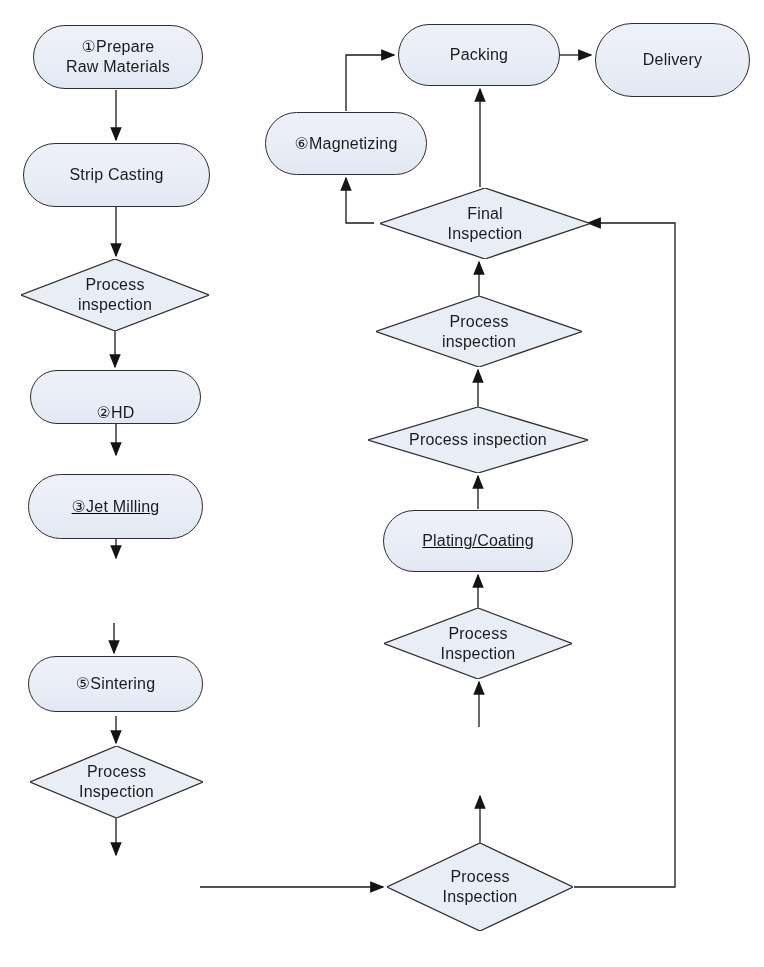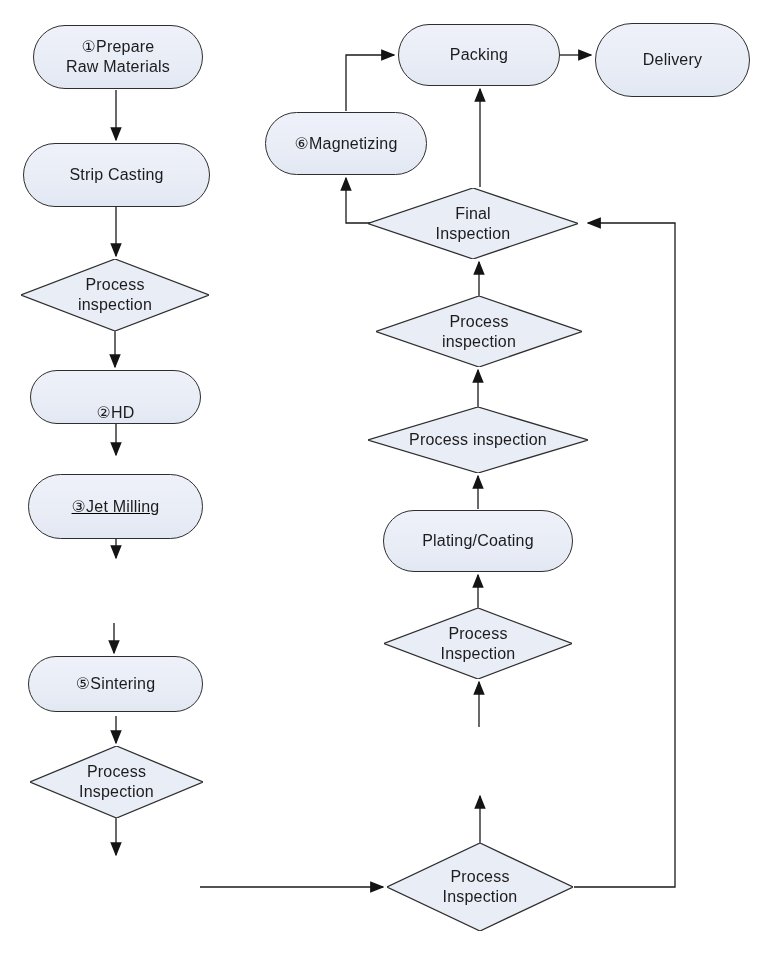--- a/index.html
+++ b/index.html
@@ -29,24 +29,24 @@
   #n-insp1        {left:21px;  top:259px; width:188px; height:72px;}
   #n-hd           {left:30px;  top:370px; width:171px; height:54px;align-items:flex-end;}
   #n-jet          {left:28px;  top:474px; width:175px; height:65px;text-decoration:underline;}
   #n-pressing     {left:22px;  top:561px; width:183px; height:62px;}
   #n-sintering    {left:28px;  top:656px; width:175px; height:56px;}
   #n-insp2        {left:30px;  top:746px; width:173px; height:72px;}
   #n-aging        {left:32px;  top:858px; width:168px; height:59px;}
   #n-insp3        {left:387px; top:843px; width:186px; height:88px;}
   #n-maching      {left:392px; top:728px; width:173px; height:65px;}
   #n-insp4        {left:384px; top:608px; width:188px; height:71px;}
-  #n-plating      {left:383px; top:510px; width:190px; height:62px;}
+  #n-plating      {left:383px; top:510px; width:190px; height:62px;text-decoration:underline;}
   #n-insp5        {left:368px; top:407px; width:220px; height:66px;}
   #n-insp6        {left:376px; top:296px; width:206px; height:71px;}
-  #n-final        {left:368px; top:188px; width:210px; height:71px;}
+  #n-final        {left:380px; top:188px; width:210px; height:71px;}
   #n-magnetizing  {left:265px; top:112px; width:162px; height:63px;}
   #n-packing      {left:398px; top:24px;  width:162px; height:62px;}
   #n-delivery     {left:595px; top:23px;  width:155px; height:74px;}
   polyline,line{stroke:var(--line,#1a1a1a);stroke-width:1.3;fill:none;}
   .diamond polygon{fill:var(--fill,#e9edf6);stroke:var(--stroke,#2e2e2e);stroke-width:1.3;vector-effect:non-scaling-stroke;}
 </style>
 </head>
 <body>
 
 <div id="canvas" style="--bg: #ffffff; --fill: #e9edf6; --stroke: #2e2e2e; --line: #1a1a1a;">

